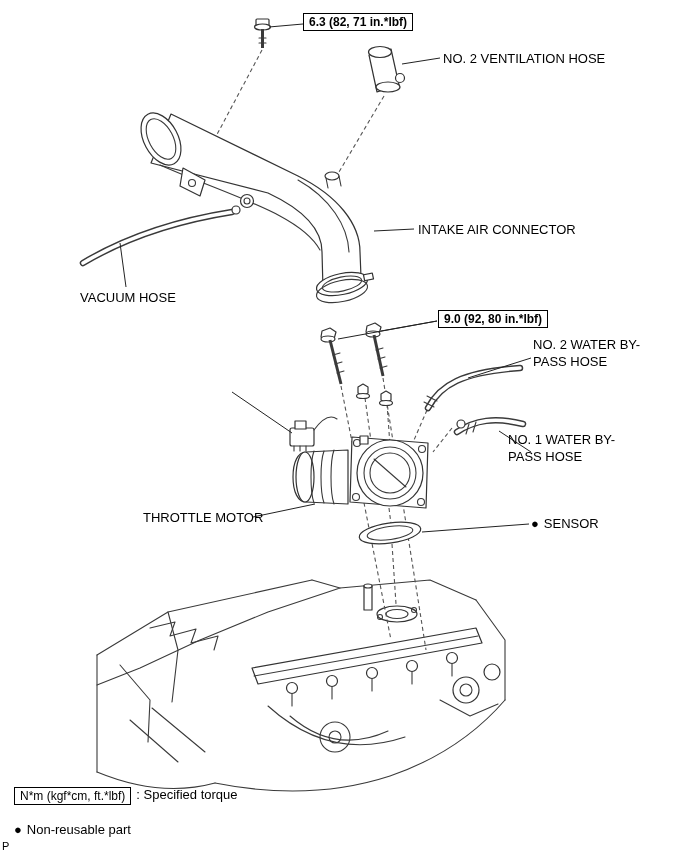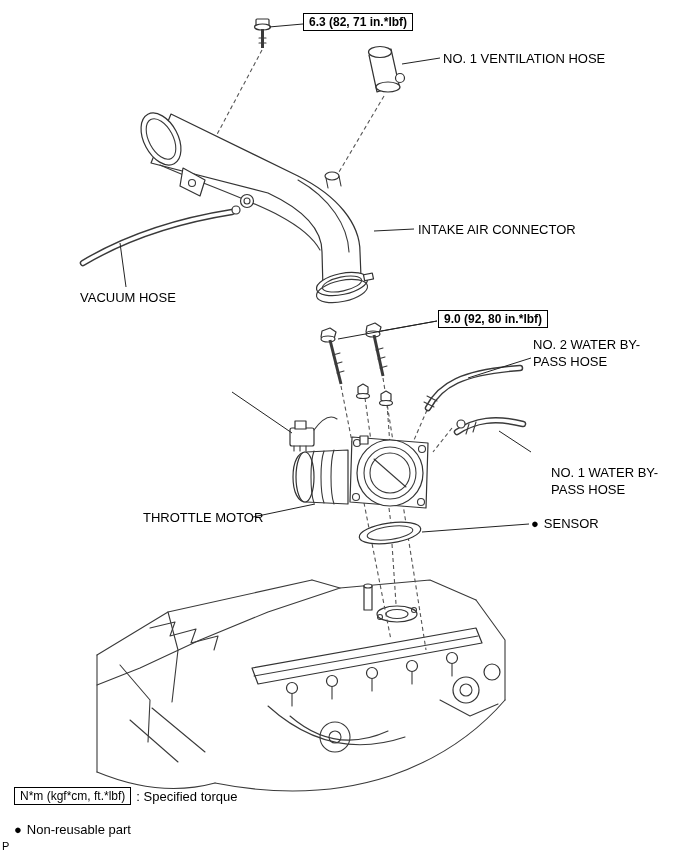--- a/index.html
+++ b/index.html
@@ -4,21 +4,21 @@
 <style>
   html,body{margin:0;padding:0;background:#fff;}
   .page{position:relative;width:690px;height:854px;background:#ffffff;
         font-family:"Liberation Sans",sans-serif;color:#000;overflow:hidden;}
   svg{position:absolute;left:0;top:0;}
   .label{position:absolute;font-size:13px;line-height:1.3;color:#000;white-space:normal;}
   .nowrap{white-space:nowrap;}
   .torque-box{position:absolute;border:1.4px solid #000;padding:1px 5px;
               font-size:12px;font-weight:bold;background:#fff;white-space:nowrap;}
   .unit-box{display:inline-block;border:1.3px solid #000;padding:1px 5px;font-size:12px;}
-  .legend-row{position:absolute;font-size:13px;display:flex;align-items:center;gap:5px;}
+  .legend-row{position:absolute;font-size:13px;display:flex;align-items:flex-start;gap:5px;}
   .bullet{font-size:13px;margin-right:5px;}
   .corner{position:absolute;font-size:11px;}
   
   .ln{stroke:#3a3a3a;stroke-width:1.1;fill:none;stroke-linecap:round;stroke-linejoin:round;}
   .part{stroke:#333;stroke-width:1.2;fill:#fff;stroke-linejoin:round;}
   .dash{stroke:#555;stroke-width:1.1;fill:none;stroke-dasharray:4 3;}
   .leader{stroke:#222;stroke-width:1;fill:none;}
   .thick{stroke:#3a3a3a;stroke-width:3;fill:none;}
   .hosethick{stroke:#3a3a3a;stroke-width:6.5;fill:none;stroke-linecap:round;}
   .hosewhite{stroke:#ffffff;stroke-width:3.6;fill:none;stroke-linecap:round;}
@@ -199,30 +199,30 @@
       <line class="leader" x1="232" y1="392" x2="292" y2="433"></line>
       <line class="leader" x1="253" y1="517" x2="315" y2="504"></line>
       <line class="leader" x1="529" y1="524" x2="422" y2="532"></line>
     </g>
   </svg>
 
   <div class="torque-box" style="left:303px;top:13px;">6.3 (82, 71 in.*lbf)</div>
 
   <div class="torque-box" style="left:438px;top:310px;">9.0 (92, 80 in.*lbf)</div>
 
-  <div class="label nowrap" style="left:443px;top:51px;">NO. 1 VENTILATION HOSE</div>
+  <div class="label nowrap" style="left:443px;top:51px;">NO. 2 VENTILATION HOSE</div>
 
   <div class="label nowrap" style="left:418px;top:222px;">INTAKE AIR CONNECTOR</div>
 
   <div class="label nowrap" style="left:80px;top:290px;">VACUUM HOSE</div>
 
 
   <div class="label" style="left:533px;top:337px;width:112px;">NO. 2 WATER BY-PASS HOSE</div>
 
-  <div class="label" style="left:551px;top:432px;width:112px;margin-top:33px;">NO. 1 WATER BY-PASS HOSE</div>
+  <div class="label" style="left:508px;top:432px;width:112px;">NO. 1 WATER BY-PASS HOSE</div>
 
   <div class="label nowrap" style="left:143px;top:510px;">THROTTLE MOTOR</div>
 
   <div class="label nowrap" style="left:531px;top:516px;">
     <span class="bullet">●</span><span>SENSOR</span>
   </div>
 
   <div class="legend-row" style="left:14px;top:787px;">
     <span class="unit-box">N*m (kgf*cm, ft.*lbf)</span>
     <span>: Specified torque</span>

